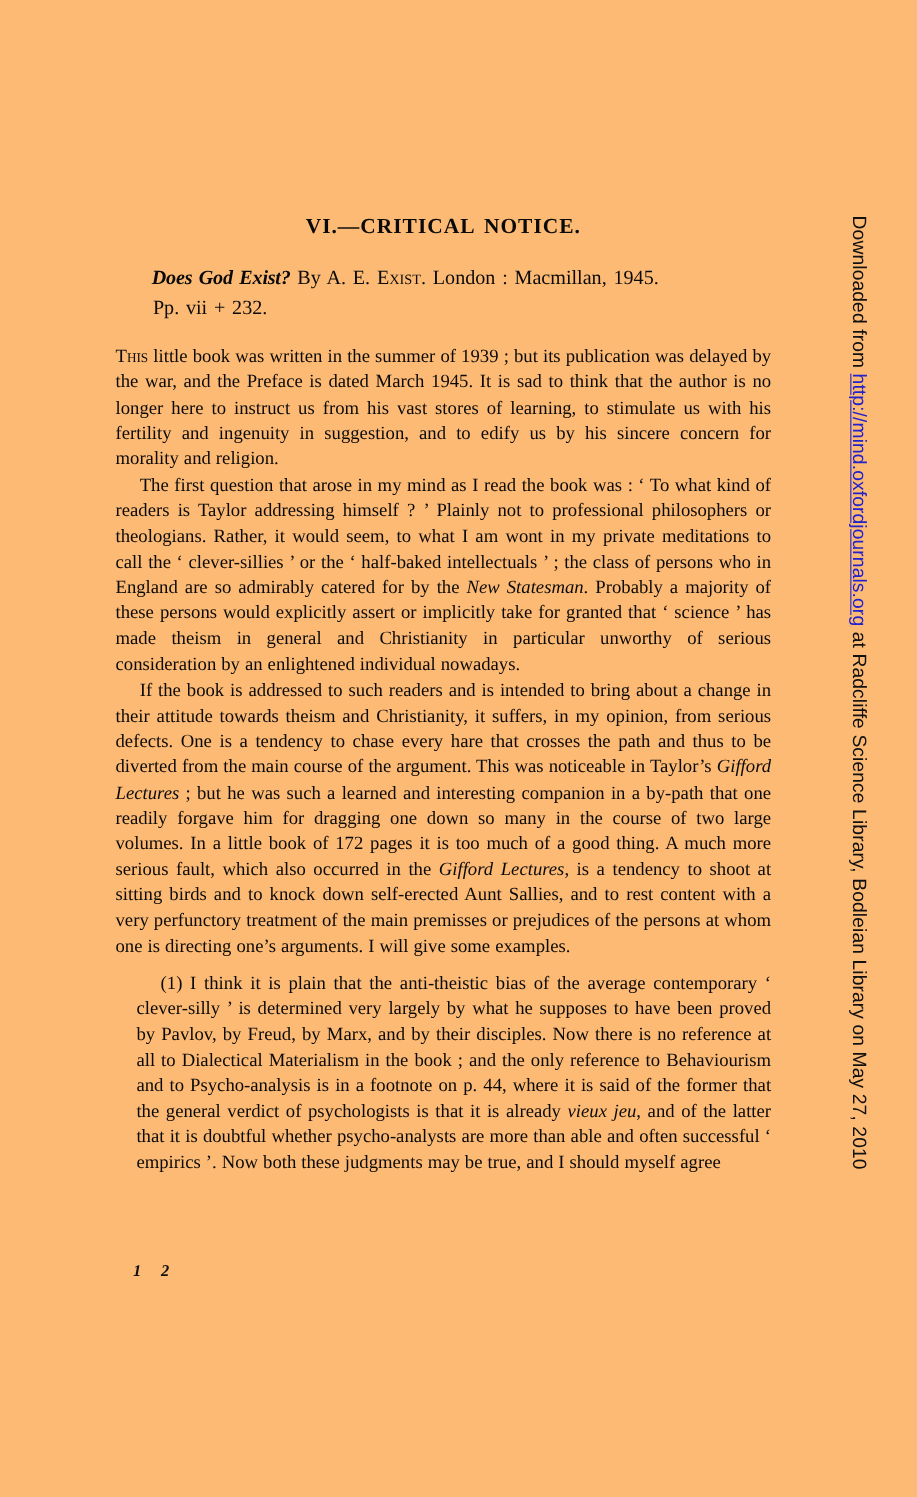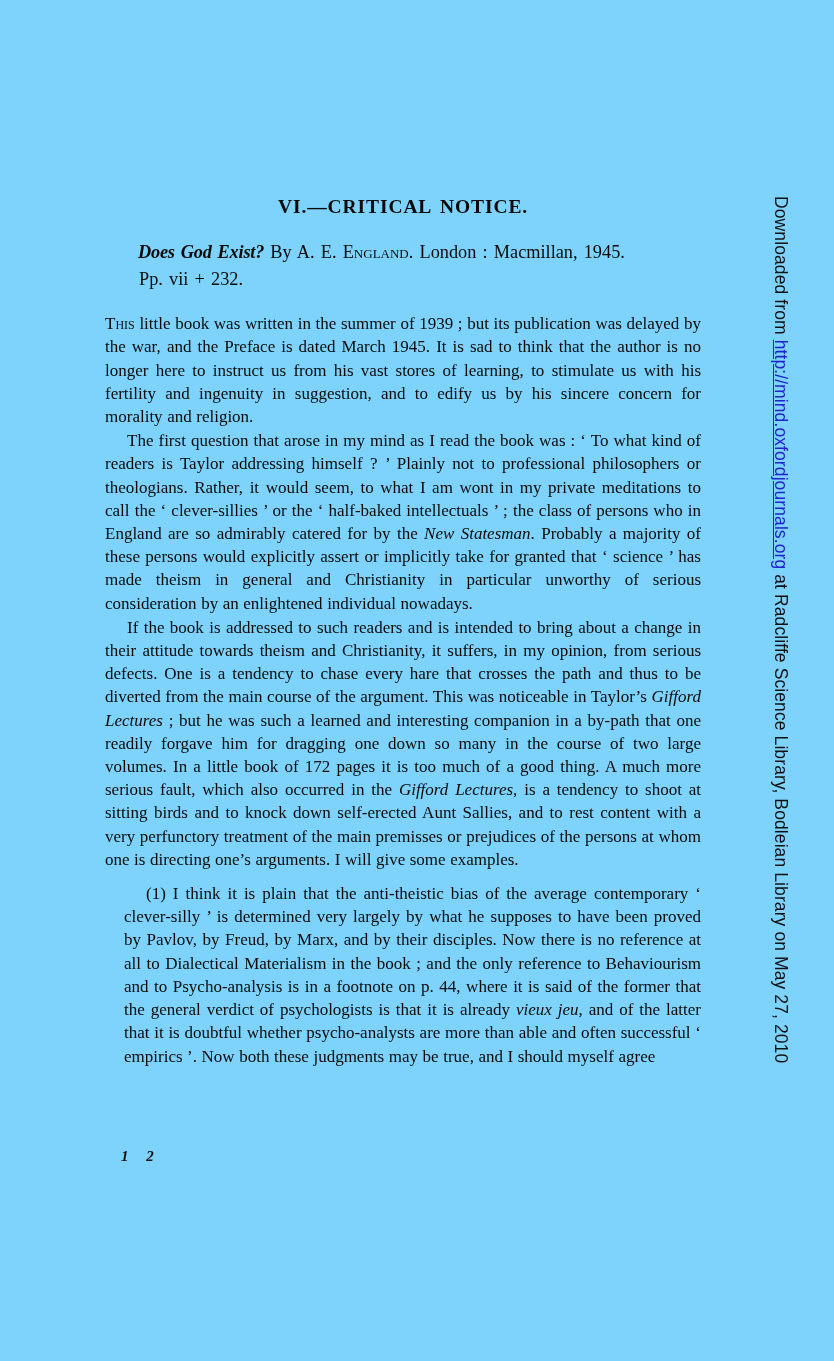--- a/index.html
+++ b/index.html
@@ -9,21 +9,21 @@
     background: #ffffff;
   }
   body {
     font-family: "Liberation Serif", "DejaVu Serif", serif;
     color: #0a0a0a;
   }
   #page {
     position: relative;
     width: 834px;
     height: 1361px;
-    background: #7dd3fc;
+    background: #fdba74;
     overflow: hidden;
   }
 
   
   #content {
     position: absolute;
     left: 105px;
     top: 196px;
     width: 596px;
   }
@@ -122,21 +122,21 @@
 </head>
 <body>
 
 <div id="page">
 
   <div id="content">
 
     <div class="heading">VI.—CRITICAL NOTICE.</div>
 
     <div class="biblio">
-      <span class="bt">Does God Exist?</span><span> By A. E. </span><span class="sc">England</span><span>. London : Macmillan, 1945.</span><br>
+      <span class="bt">Does God Exist?</span><span> By A. E. </span><span class="sc">Exist</span><span>. London : Macmillan, 1945.</span><br>
       <span>Pp. vii + 232.</span>
     </div>
 
     <p class="body first"><span class="lead">This</span><span> little book was written in the summer of 1939 ; but its publication was delayed by the war, and the Preface is dated March 1945. It is sad to think that the author is no longer here to instruct us from his vast stores of learning, to stimulate us with his fertility and ingenuity in suggestion, and to edify us by his sincere concern for morality and religion.</span></p>
 
     <p class="body"><span>The first question that arose in my mind as I read the book was : ‘ To what kind of readers is Taylor addressing himself ? ’  Plainly not to professional philosophers or theologians.  Rather, it would seem, to what I am wont in my private meditations to call the ‘ clever-sillies ’ or the ‘ half-baked intellectuals ’ ; the class of persons who in England are so admirably catered for by the </span><i>New Statesman</i><span>. Probably a majority of these persons would explicitly assert or implicitly take for granted that ‘ science ’ has made theism in general and Christianity in particular unworthy of serious consideration by an enlightened individual nowadays.</span></p>
 
     <p class="body"><span>If the book is addressed to such readers and is intended to bring about a change in their attitude towards theism and Christianity, it suffers, in my opinion, from serious defects.  One is a tendency to chase every hare that crosses the path and thus to be diverted from the main course of the argument.  This was noticeable in Taylor’s </span><i>Gifford Lectures</i><span> ; but he was such a learned and interesting companion in a by-path that one readily forgave him for dragging one down so many in the course of two large volumes.  In a little book of 172 pages it is too much of a good thing.  A much more serious fault, which also occurred in the </span><i>Gifford Lectures</i><span>, is a tendency to shoot at sitting birds and to knock down self-erected Aunt Sallies, and to rest content with a very perfunctory treatment of the main premisses or prejudices of the persons at whom one is directing one’s arguments.  I will give some examples.</span></p>
 
     <p class="body gap"><span>(1) I think it is plain that the anti-theistic bias of the average contemporary ‘ clever-silly ’ is determined very largely by what he supposes to have been proved by Pavlov, by Freud, by Marx, and by their disciples.  Now there is no reference at all to Dialectical Materialism in the book ; and the only reference to Behaviourism and to Psycho-analysis is in a footnote on p. 44, where it is said of the former that the general verdict of psychologists is that it is already </span><i>vieux jeu</i><span>, and of the latter that it is doubtful whether psycho-analysts are more than able and often successful ‘ empirics ’. Now both these judgments may be true, and I should myself agree</span></p>

